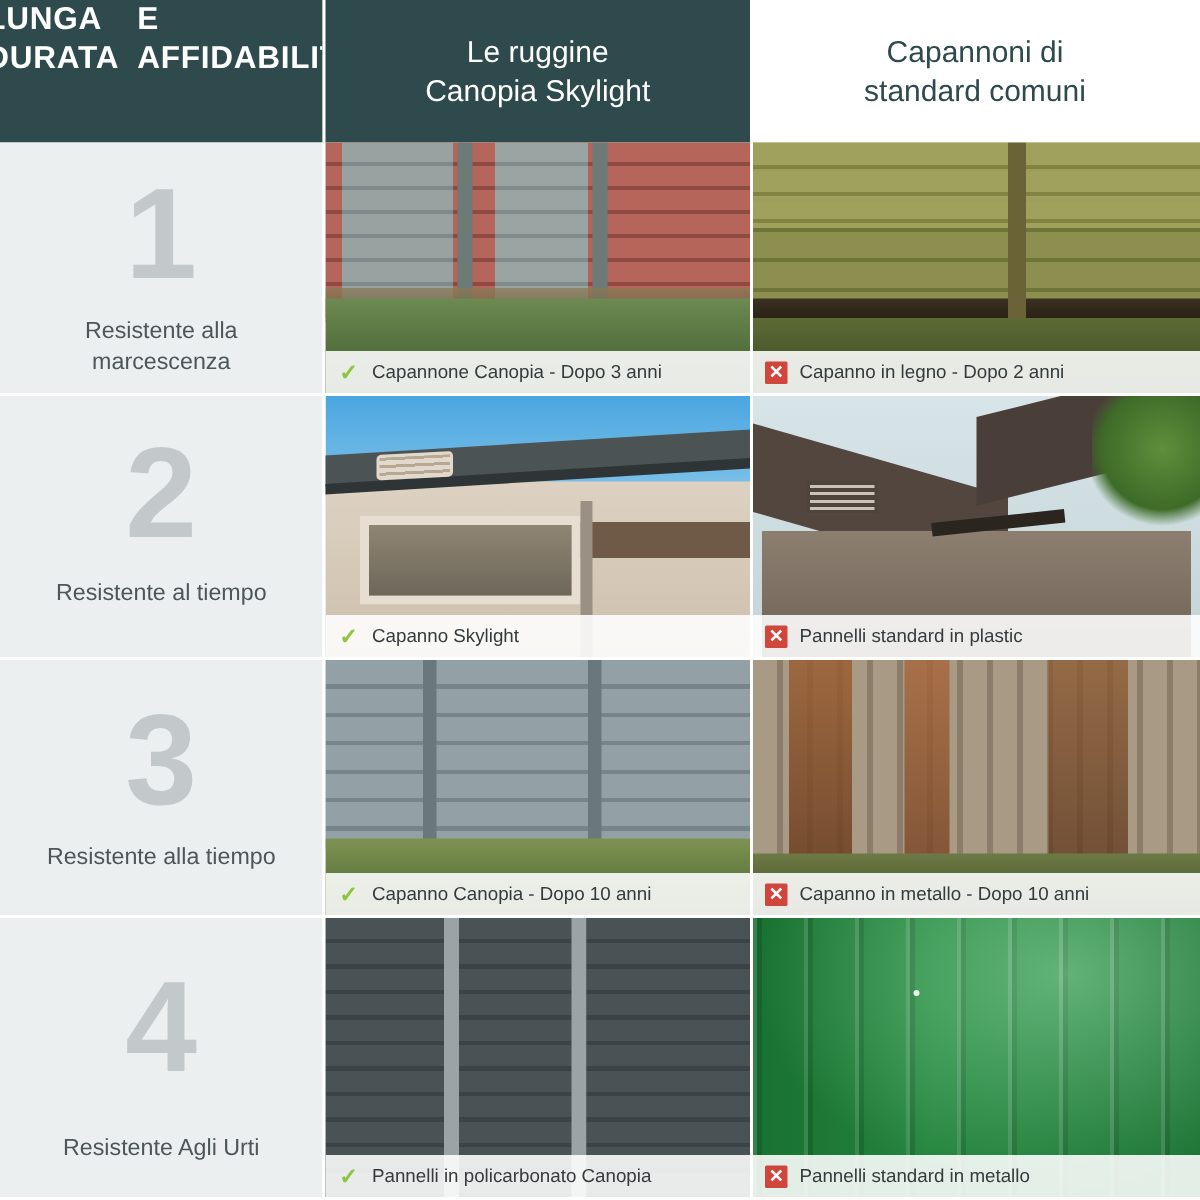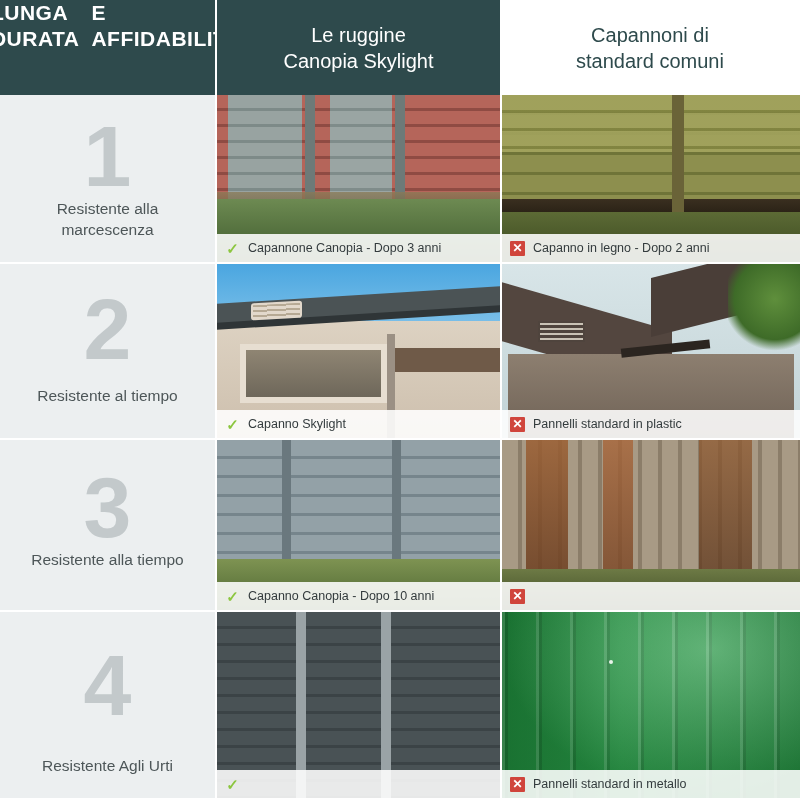--- a/index.html
+++ b/index.html
@@ -54,21 +54,21 @@
     font-weight: bold;
     color: #c3c9cb;
     line-height: 1;
     margin-top: 18px;
   }
   .feat .lbl {
     color: #4d5658;
     font-size: 15.5px;
     text-align: center;
     line-height: 1.35;
-    margin-top: 0;
+    margin-top: 12px;
     padding: 0 10px;
   }
   .feat.r2 .num { margin-top: 22px; }
   .feat.r2 .lbl { margin-top: 14px; }
   .feat.r3 .num { margin-top: 24px; }
   .feat.r4 .num { margin-top: 30px; }
   .feat.r4 .lbl { margin-top: 28px; }
 
   
   .photo {
@@ -333,37 +333,39 @@
   <div class="photo">
     <div class="fill p3b">
       <div class="metal"></div>
         <div class="rust1"></div>
         <div class="rust2"></div>
       <div class="rust3"></div>
         <div class="ground"></div>
     </div>
     <div class="caption">
       <span class="mark bad">✕</span>
+      <span>Capanno in metallo - Dopo 10 anni</span>
     </div>
   </div>
 
   <div class="feat r4">
     <div class="num">4</div>
     <div class="lbl">Resistente Agli Urti</div>
   </div>
   <div class="photo">
     <div class="fill p4a">
       <div class="pan" style="left:0; width:28%"></div>
       <div class="sep" style="left:28%"></div>
       <div class="pan" style="left:calc(28% + 10px); width:30%"></div>
       <div class="sep" style="left:58%"></div>
       <div class="pan" style="left:calc(58% + 10px); right:0"></div>
     </div>
     <div class="caption">
       <span class="mark ok">✓</span>
+      <span>Pannelli in policarbonato Canopia</span>
     </div>
   </div>
   <div class="photo">
     <div class="fill p4b">
       <div class="ribs"></div>
         <div class="shade"></div>
         <div class="dot"></div>
     </div>
     <div class="caption">
       <span class="mark bad">✕</span>

